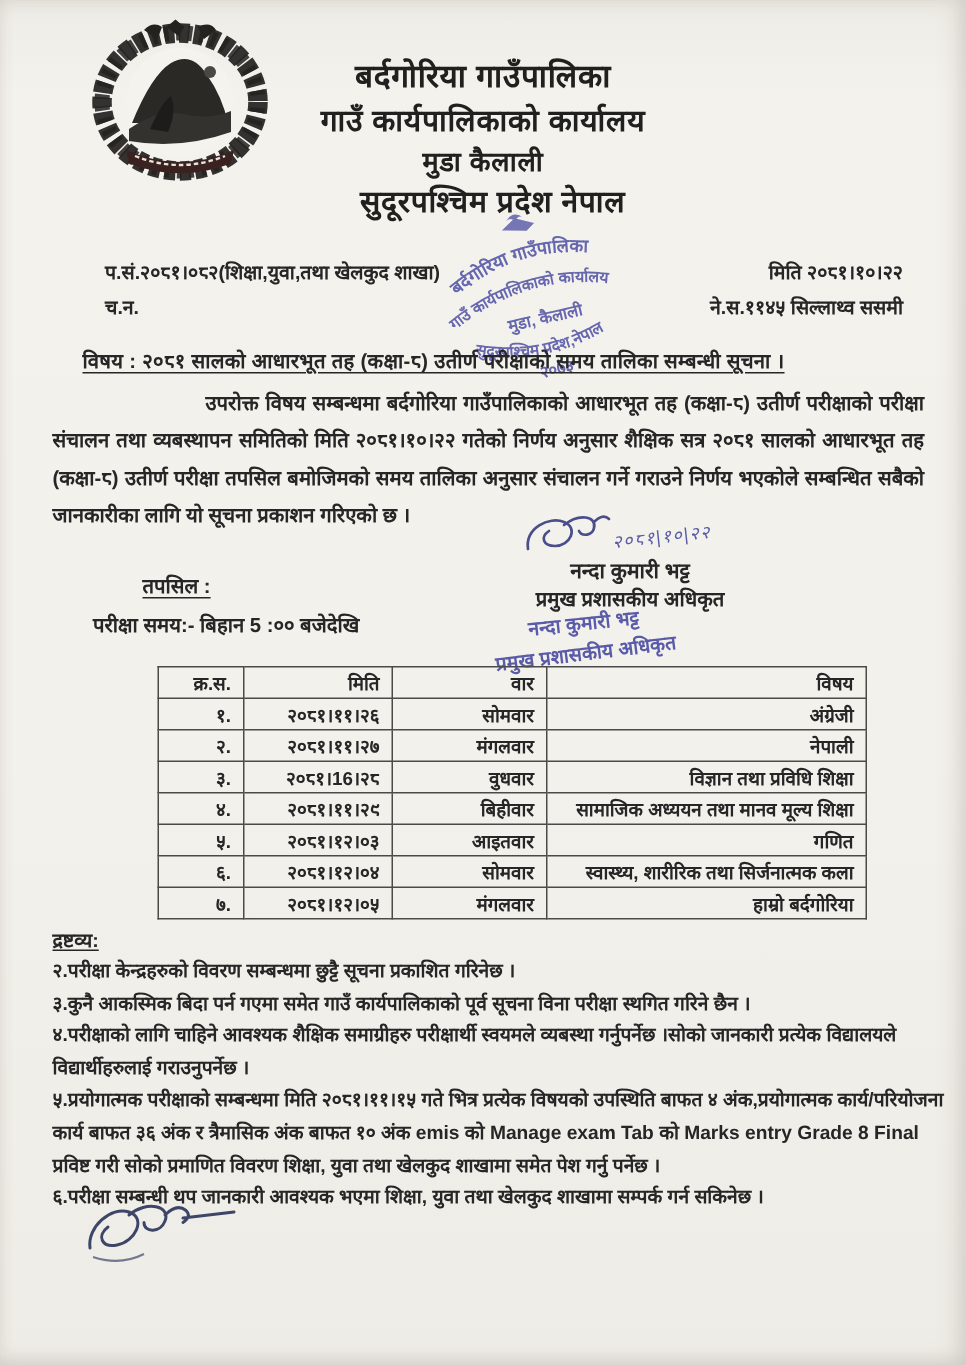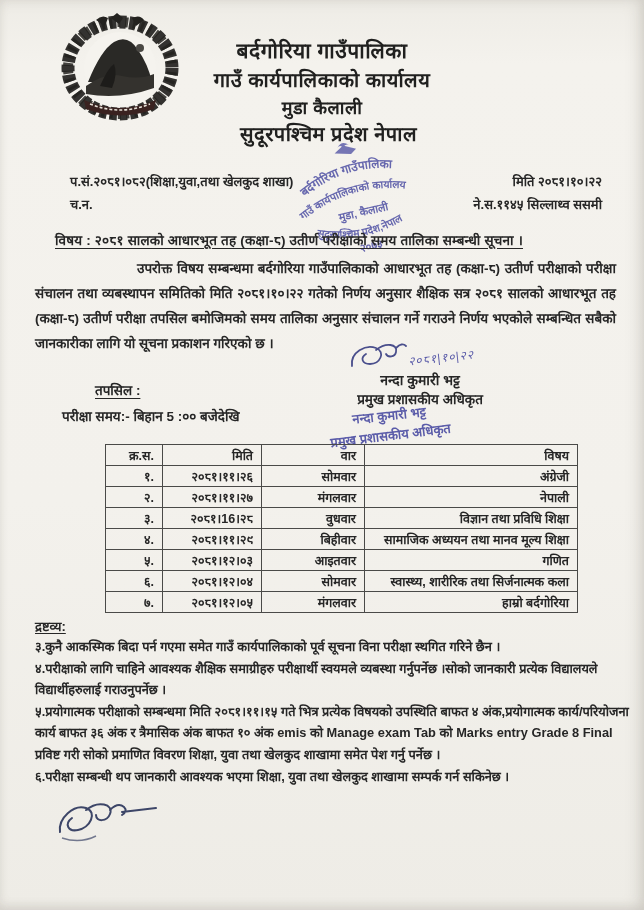--- a/index.html
+++ b/index.html
@@ -179,20 +179,21 @@
         <td>७.</td>
         <td>२०८१।१२।०५</td>
         <td>मंगलवार</td>
         <td>हाम्रो बर्दगोरिया</td>
       </tr>
     </tbody>
   </table>
 
   <div class="abs notes-h">द्रष्टव्य:</div>
   <div class="abs notes nep">
+    <p>२.परीक्षा केन्द्रहरुको विवरण सम्बन्धमा छुट्टै सूचना प्रकाशित गरिनेछ ।</p>
     <p>३.कुनै आकस्मिक बिदा पर्न गएमा समेत गाउँ कार्यपालिकाको पूर्व सूचना विना परीक्षा स्थगित गरिने छैन ।</p>
     <p>४.परीक्षाको लागि चाहिने आवश्यक शैक्षिक समाग्रीहरु परीक्षार्थी स्वयमले व्यबस्था गर्नुपर्नेछ ।सोको जानकारी प्रत्येक विद्यालयले विद्यार्थीहरुलाई गराउनुपर्नेछ ।</p>
     <p>५.प्रयोगात्मक परीक्षाको सम्बन्धमा मिति २०८१।११।१५ गते भित्र प्रत्येक विषयको उपस्थिति बाफत ४ अंक,प्रयोगात्मक कार्य/परियोजना कार्य बाफत ३६ अंक र त्रैमासिक अंक बाफत १० अंक emis को Manage exam Tab को Marks entry Grade 8 Final प्रविष्ट गरी सोको  प्रमाणित विवरण शिक्षा, युवा तथा खेलकुद शाखामा समेत पेश गर्नु पर्नेछ ।</p>
     <p>६.परीक्षा सम्बन्धी थप जानकारी आवश्यक भएमा शिक्षा, युवा तथा खेलकुद शाखामा  सम्पर्क गर्न सकिनेछ ।</p>
   </div>
 
   <div class="abs sig-bottom">
     <svg viewBox="0 0 130 60" width="130" height="60">
       <path d="M8 34 C6 20 22 6 34 10 C46 14 38 30 26 32 C16 34 12 26 20 20 M34 12 C46 2 62 6 58 16 C55 24 44 24 44 17 M58 12 q8 -8 14 -3 q4 4 -2 8 M70 14 l34 -4" stroke="#3d4668" stroke-width="2" fill="none" stroke-linecap="round"></path>
       <path d="M10 40 q18 6 34 -2" stroke="#3d4668" stroke-width="1.4" fill="none" opacity=".7"></path>

